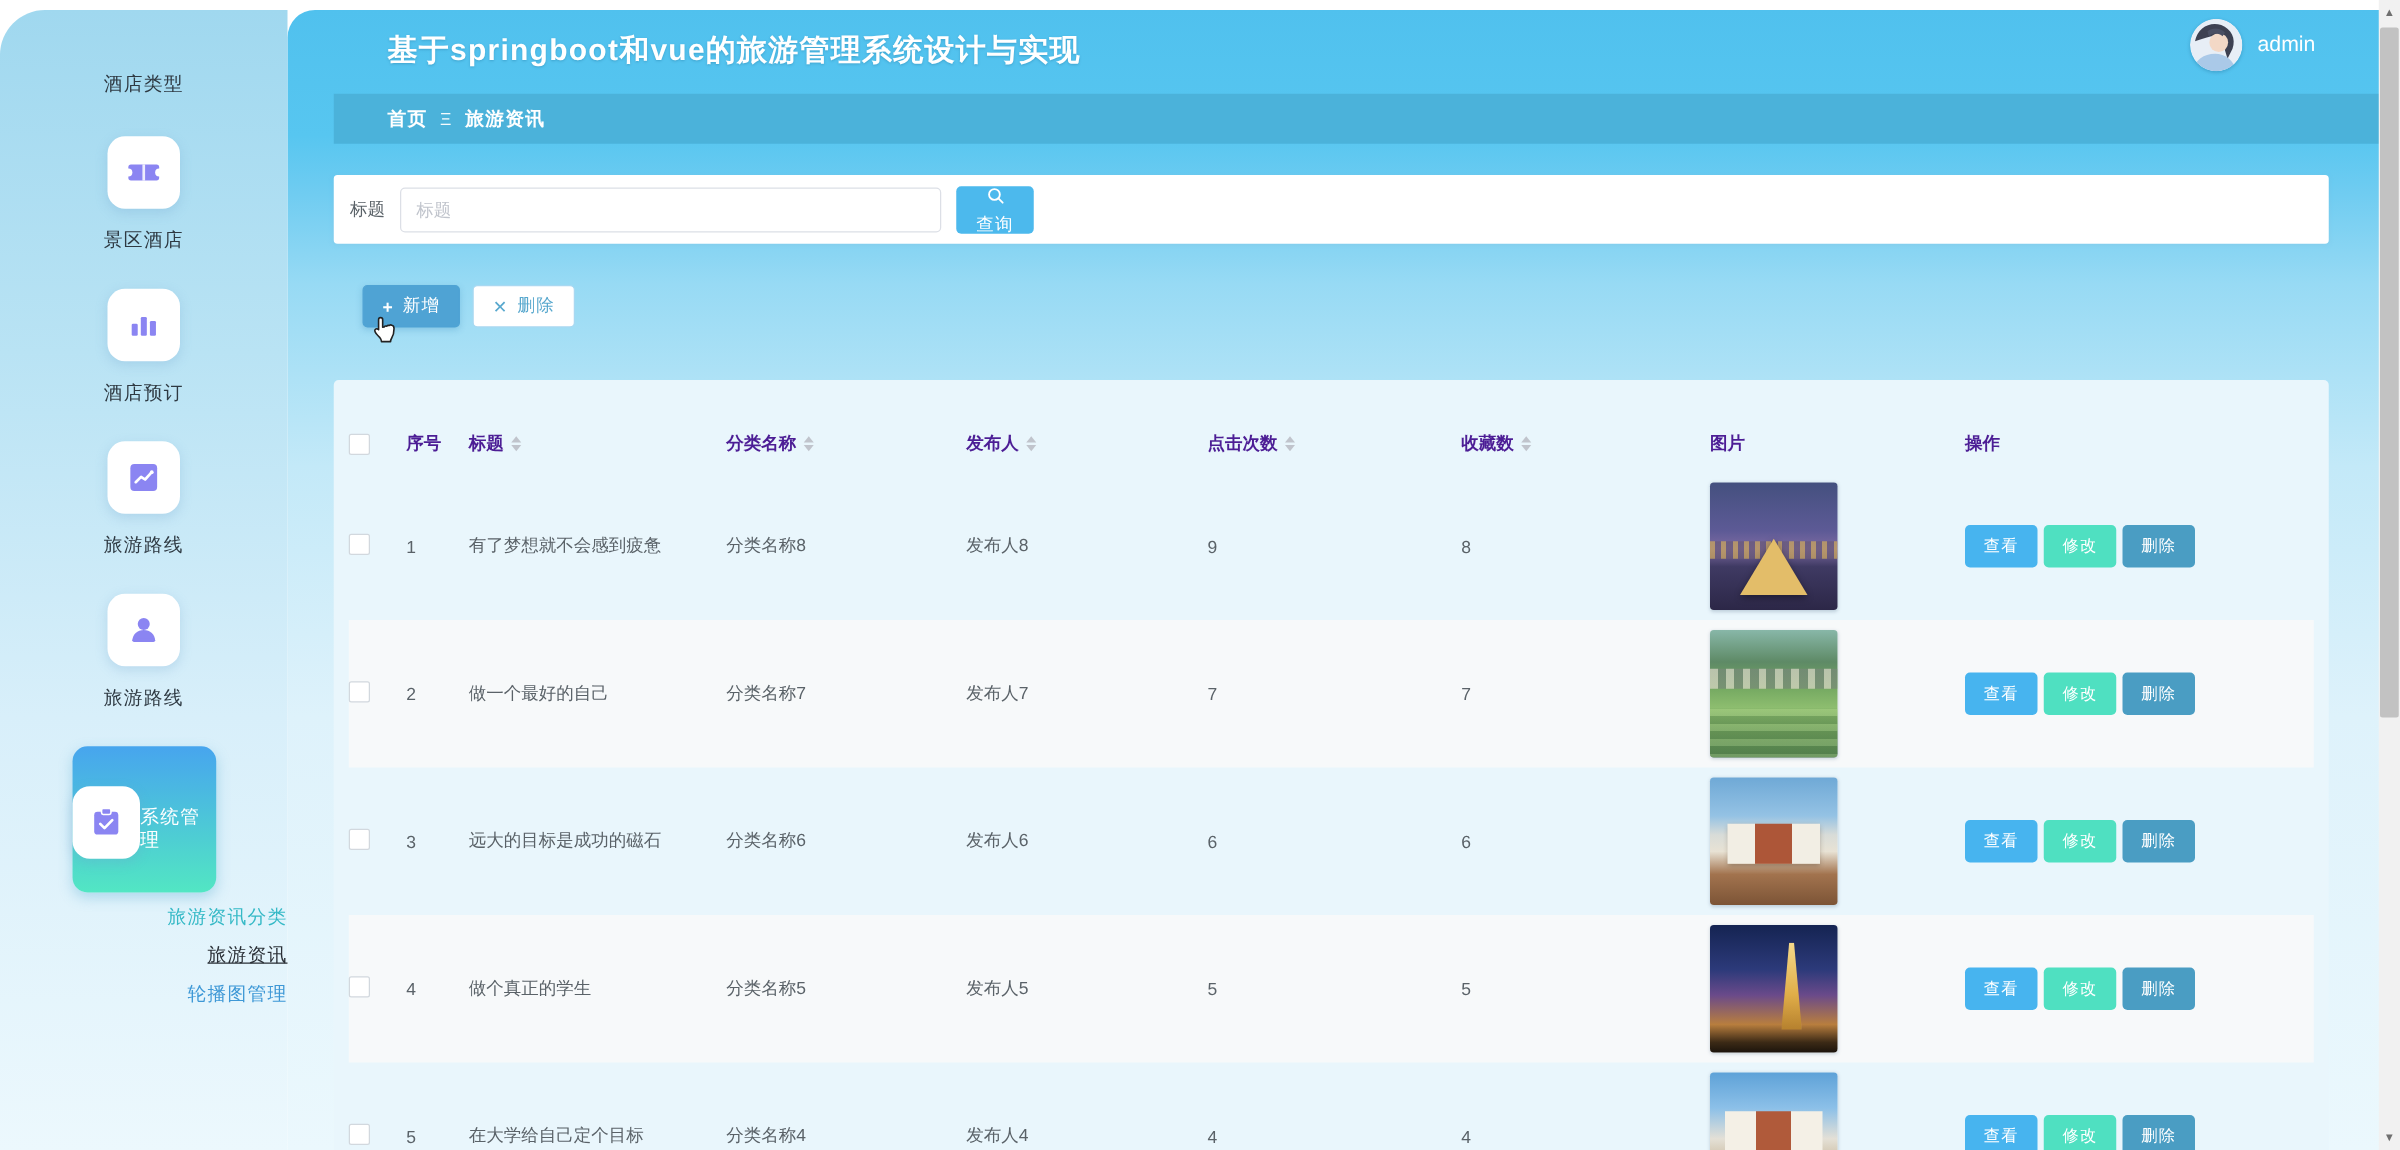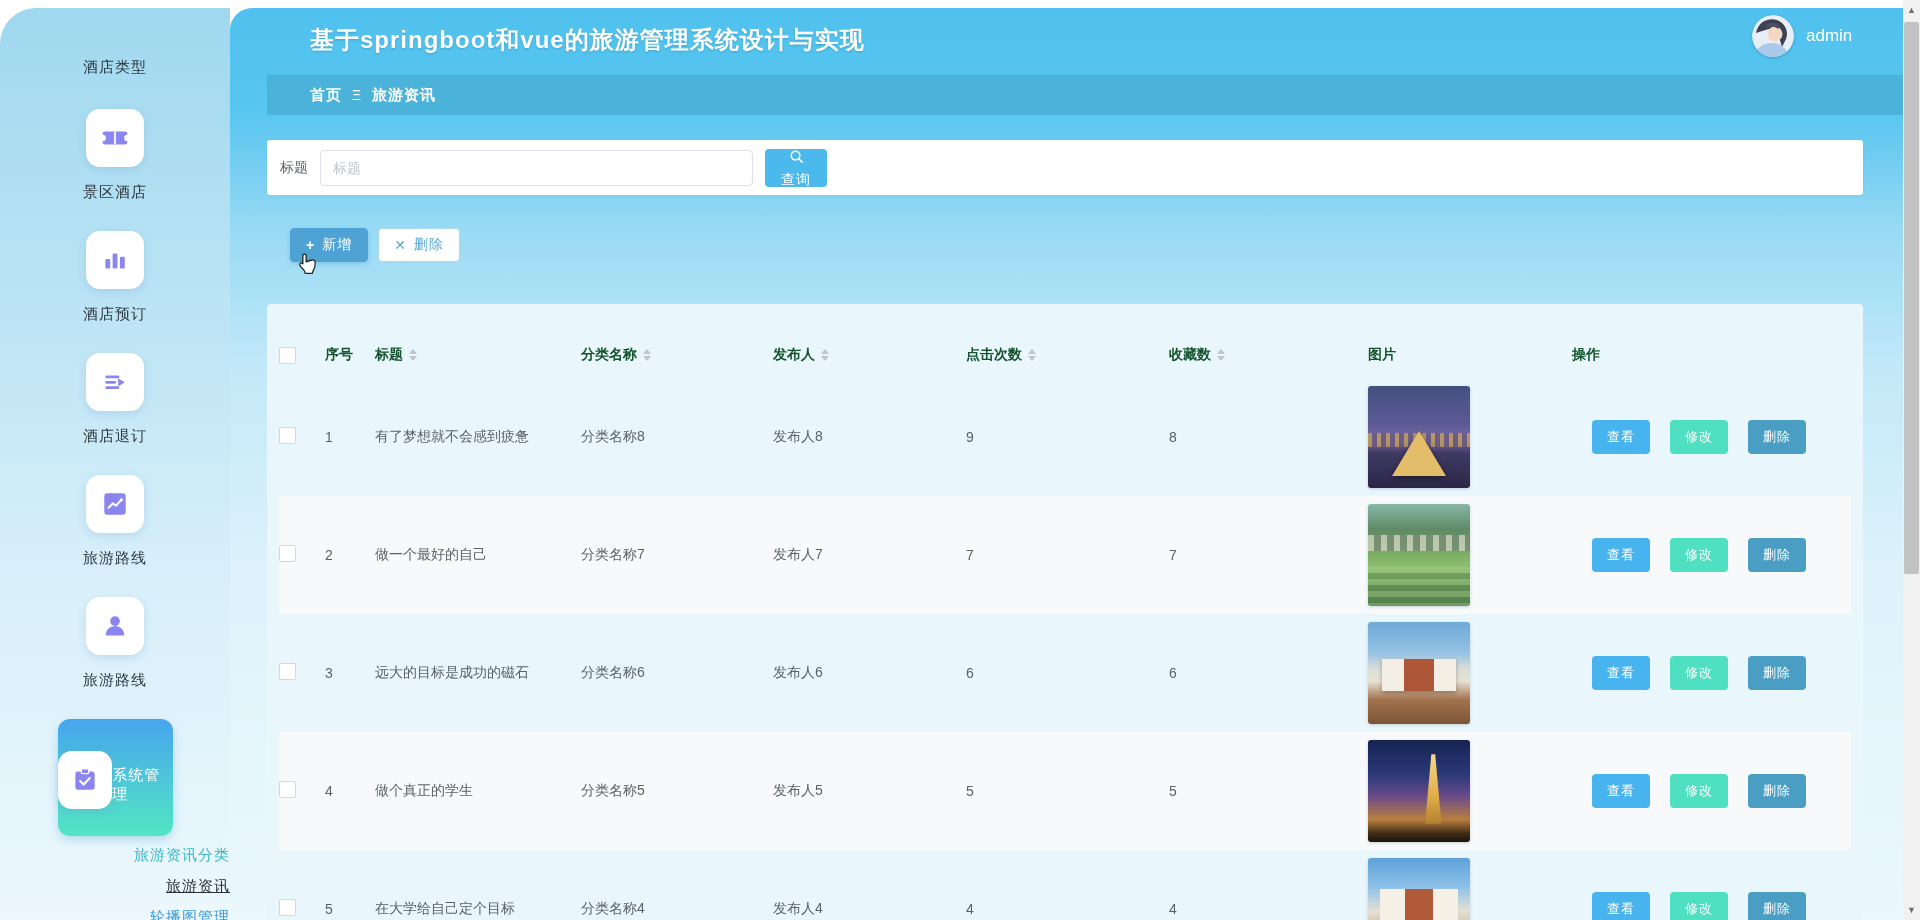--- a/index.html
+++ b/index.html
@@ -99,31 +99,31 @@
     position:absolute;left:37px;top:296px;width:1596px;height:616px;
     background:#e9f6fc;border-radius:4px 4px 0 0;
     padding:14px 12px 0 12px;box-sizing:border-box;overflow:hidden;
   }
   .trow{
     display:grid;
     grid-template-columns:46px 50px 206px 192px 193px 203px 199px 204px 1fr;
     align-items:center;
   }
   .thead{height:60px;background:#e9f6fc;}
-  .th{font-size:14px;font-weight:bold;color:#14532d;display:flex;align-items:center;margin-top:14px;}
+  .th{font-size:14px;font-weight:bold;color:#4c1d95;display:flex;align-items:center;margin-top:14px;}
   .drow{height:118px;}
   .drow:nth-child(even){background:#f7f9fa;}
   .td{font-size:14px;color:#5a6268;}
   .cb{width:15px;height:15px;background:#fff;border:1px solid #d2d8de;border-radius:2px;display:inline-block;cursor:pointer;}
   .sort{display:inline-flex;flex-direction:column;gap:2px;margin-left:6px;cursor:pointer;}
   .sort i{display:block;width:0;height:0;border-left:4px solid transparent;border-right:4px solid transparent;}
   .sort i.up{border-bottom:5px solid #c0c4cc;}
   .sort i.dn{border-top:5px solid #c0c4cc;}
   .pic{width:102px;height:102px;border-radius:3px;position:relative;overflow:hidden;box-shadow:0 1px 3px rgba(60,90,120,.25);}
-  .acts{display:flex;gap:20px;margin-left:20px;}
+  .acts{display:flex;gap:5px;}
   .abtn{
     width:58px;height:34px;border:none;border-radius:4px;color:#fff;font-size:13px;
     cursor:pointer;font-family:inherit;letter-spacing:1px;
   }
   .a0{background:#47b4ef;}
   .a1{background:#4fe0c1;}
   .a2{background:#4a9dc3;}
 
   
   [data-image="louvre-pyramid-night"]{
@@ -194,31 +194,20 @@
           <svg viewBox="0 0 28 28" width="30" height="30" fill="#8b85f2">
             <rect x="5" y="13" width="4.5" height="9" rx="1"></rect>
             <rect x="11.8" y="8" width="4.5" height="14" rx="1"></rect>
             <rect x="18.6" y="11" width="4.5" height="11" rx="1"></rect>
           </svg>
         </div>
         <div class="side-label">酒店预订</div>
       </div>
       <div class="side-item">
         <div class="tile">
-          <svg viewBox="0 0 28 28" width="30" height="30" fill="#8b85f2">
-            <rect x="5" y="8" width="13" height="2.6" rx="1.3"></rect>
-            <rect x="5" y="13" width="10" height="2.6" rx="1.3"></rect>
-            <rect x="5" y="18" width="13" height="2.6" rx="1.3"></rect>
-            <path d="M17 10.5l6 3.8-6 3.8z"></path>
-          </svg>
-        </div>
-        <div class="side-label">酒店退订</div>
-      </div>
-      <div class="side-item">
-        <div class="tile">
           <svg viewBox="0 0 28 28" width="30" height="30">
             <rect x="4" y="4" width="20" height="20" rx="3" fill="#8b85f2"></rect>
             <polyline points="8,17.5 12,13.5 15,15.5 20,10" fill="none" stroke="#fff" stroke-width="2" stroke-linecap="round" stroke-linejoin="round"></polyline>
             <circle cx="20" cy="10" r="1.4" fill="#fff"></circle>
           </svg>
         </div>
         <div class="side-label">旅游路线</div>
       </div>
       <div class="side-item">
         <div class="tile">

